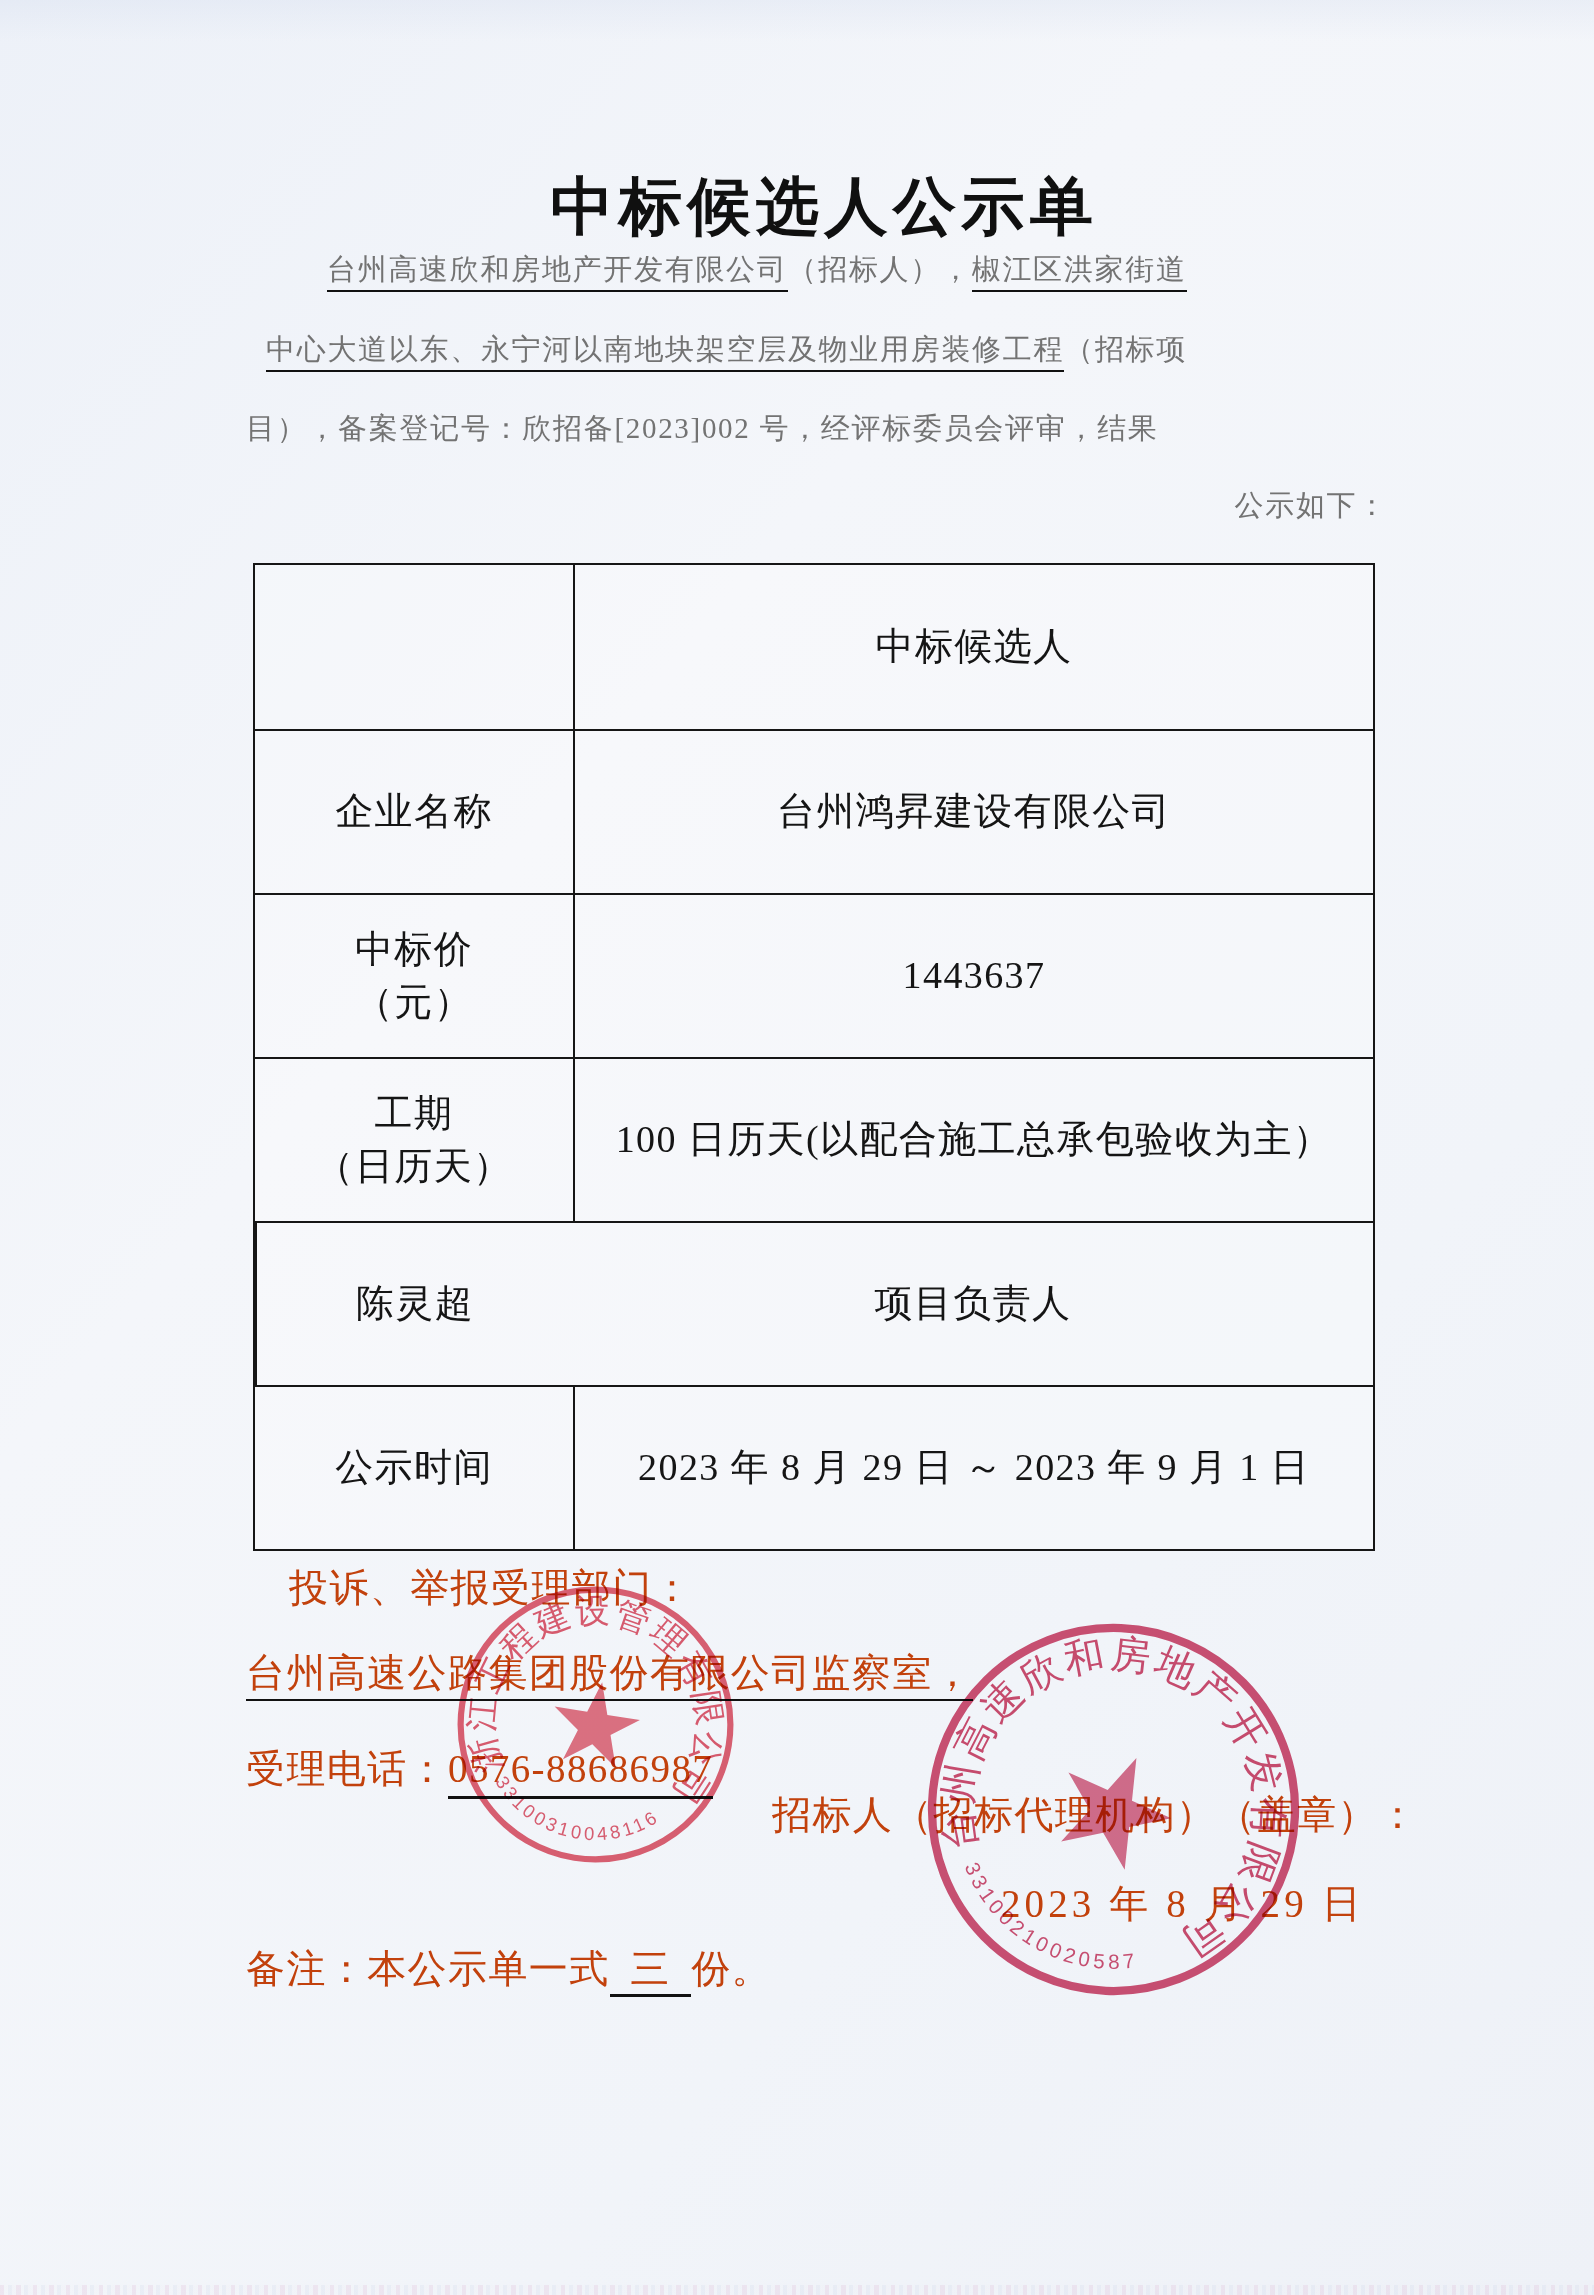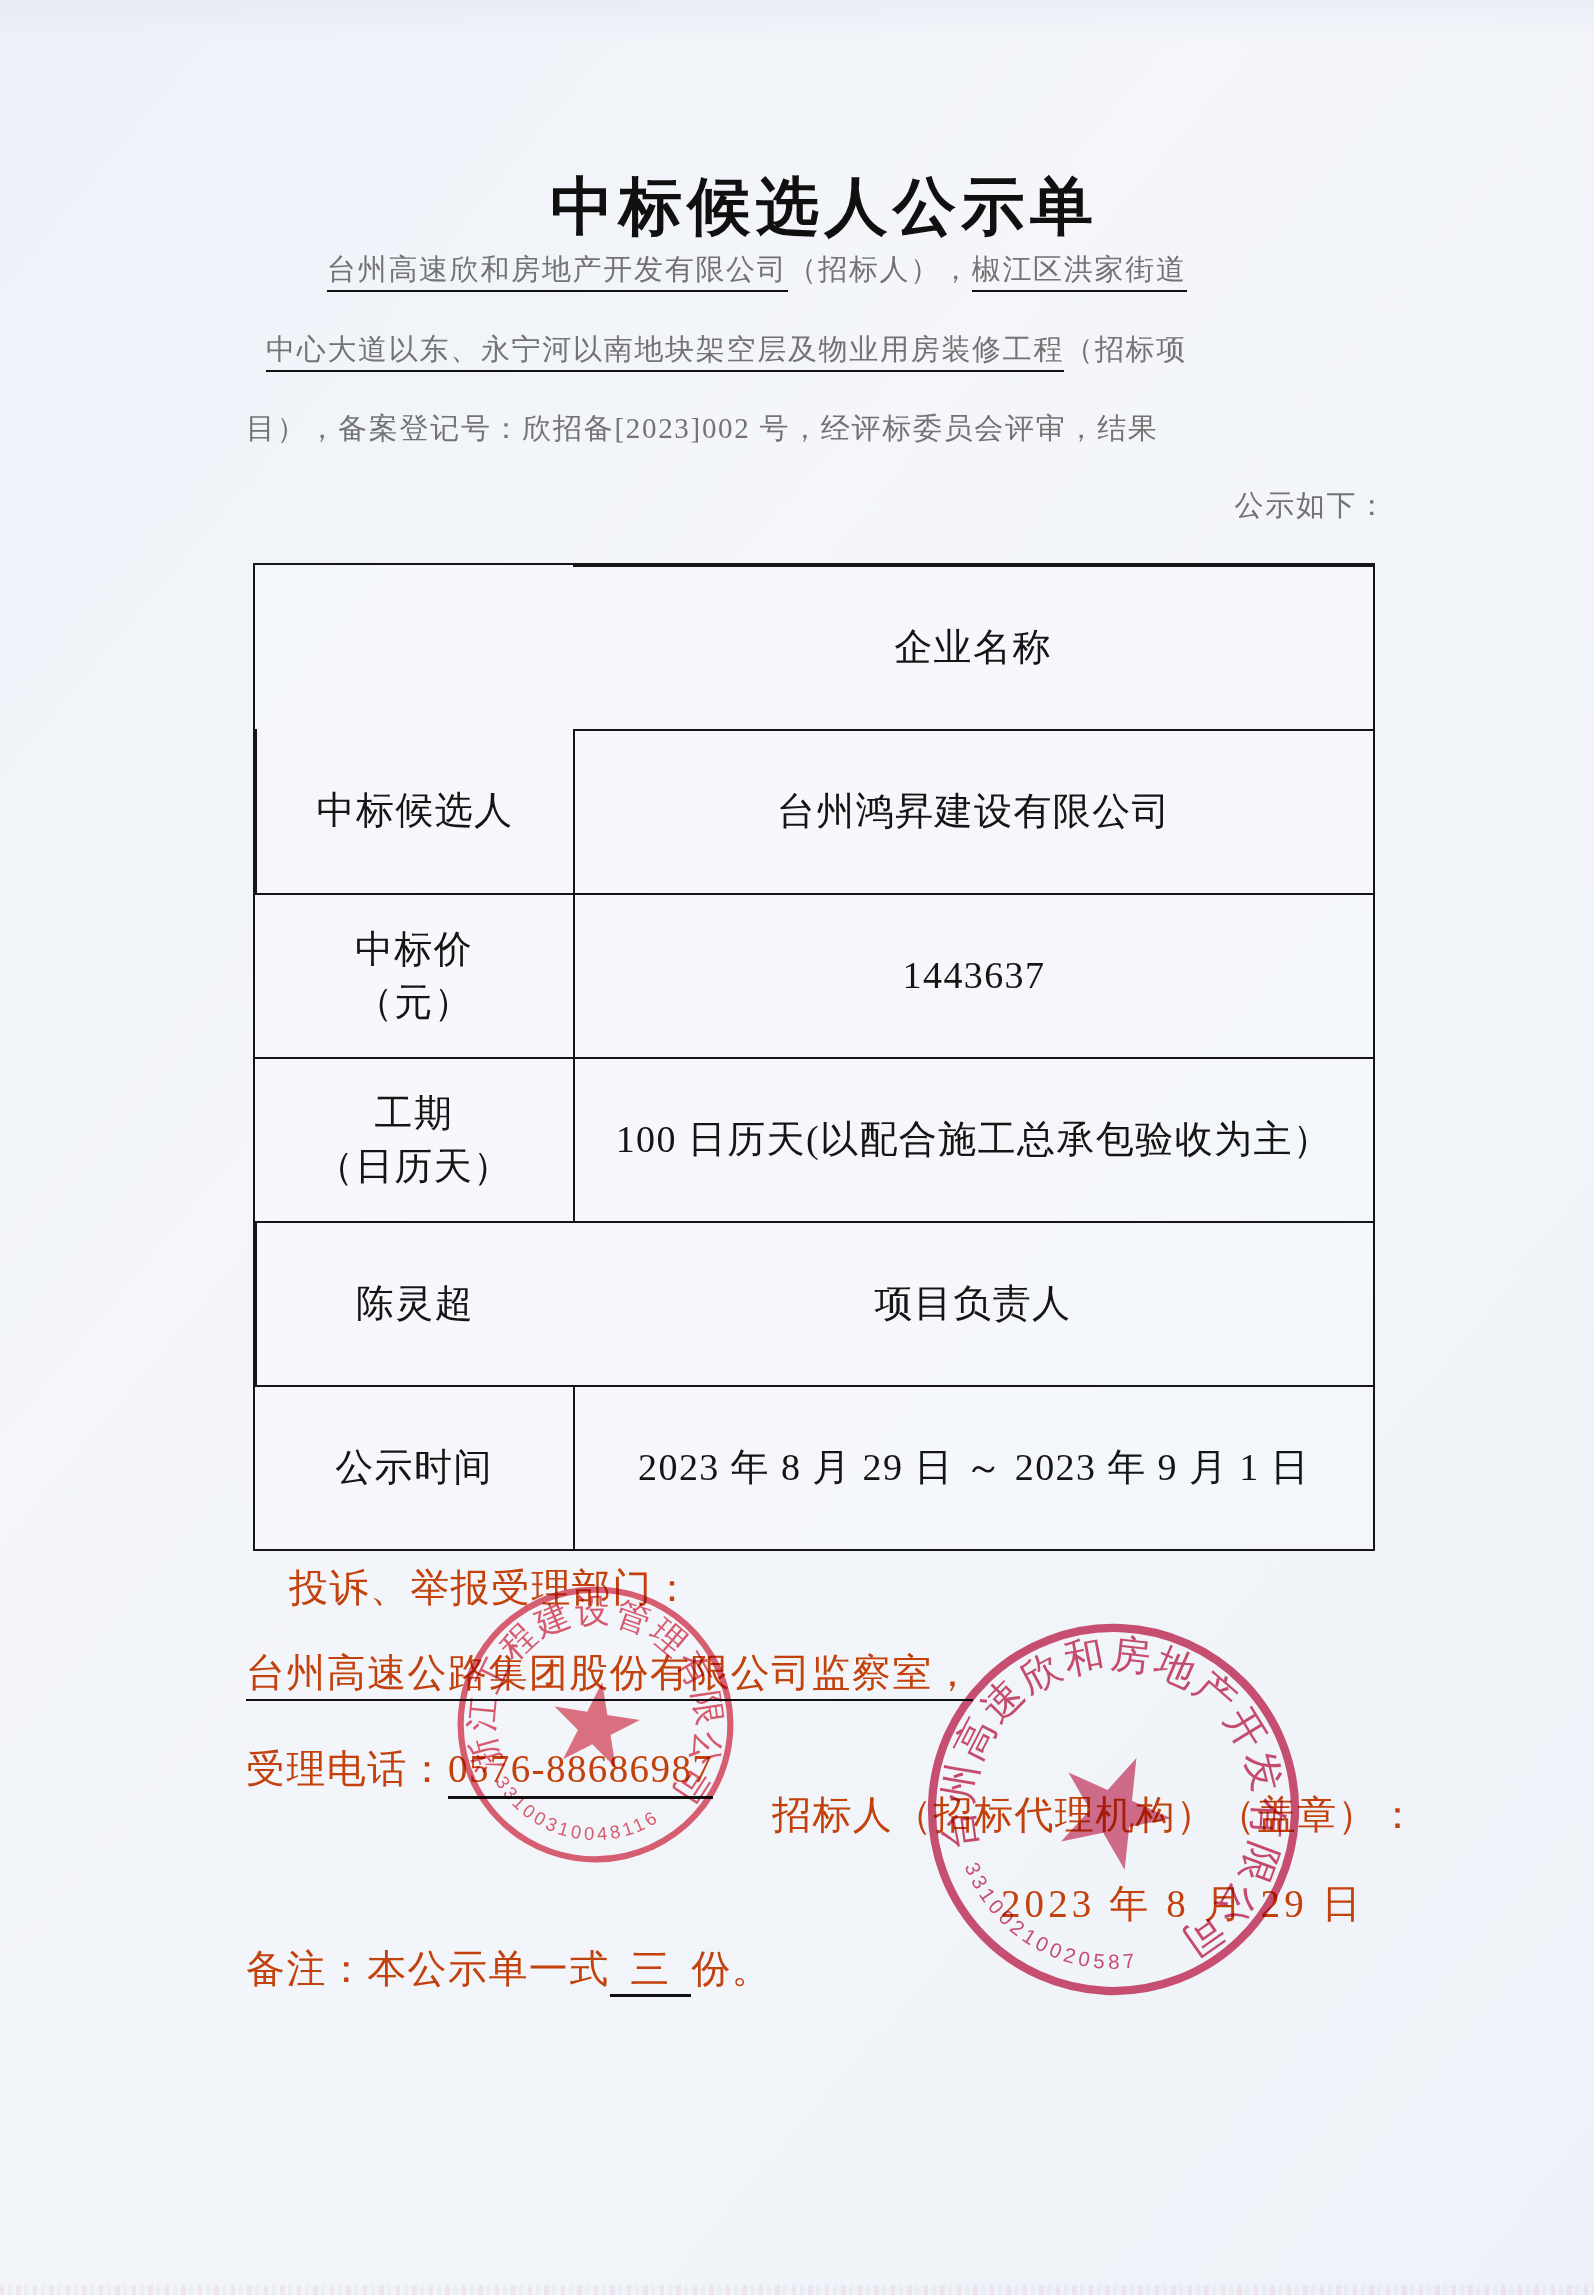--- a/index.html
+++ b/index.html
@@ -57,23 +57,23 @@
 <div class="para-line" style="top:250px;"><span style="display:inline-block;width:81px;"></span><span class="u">台州高速欣和房地产开发有限公司</span><span>（招标人），</span><span class="u">椒江区洪家街道</span></div>
 
 <div class="para-line" style="top:330px;margin-left:20px;"><span class="u">中心大道以东、永宁河以南地块架空层及物业用房装修工程</span><span>（招标项</span></div>
 
 <div class="para-line" style="top:409px;">目），备案登记号：欣招备[2023]002 号，经评标委员会评审，结果</div>
 
 <div class="para-line" style="top:486px;text-align:right;">公示如下：</div>
 
 <div class="bid-table">
   <div class="cell first"></div>
+  <div class="cell rt first">中标候选人</div>
+
   <div class="cell">企业名称</div>
-
-  <div class="cell rt first">中标候选人</div>
   <div class="cell rt">台州鸿昇建设有限公司</div>
 
   <div class="cell">
     <span>中标价</span>
     <span>（元）</span>
   </div>
   <div class="cell rt">1443637</div>
 
   <div class="cell">
     <span>工期</span>

